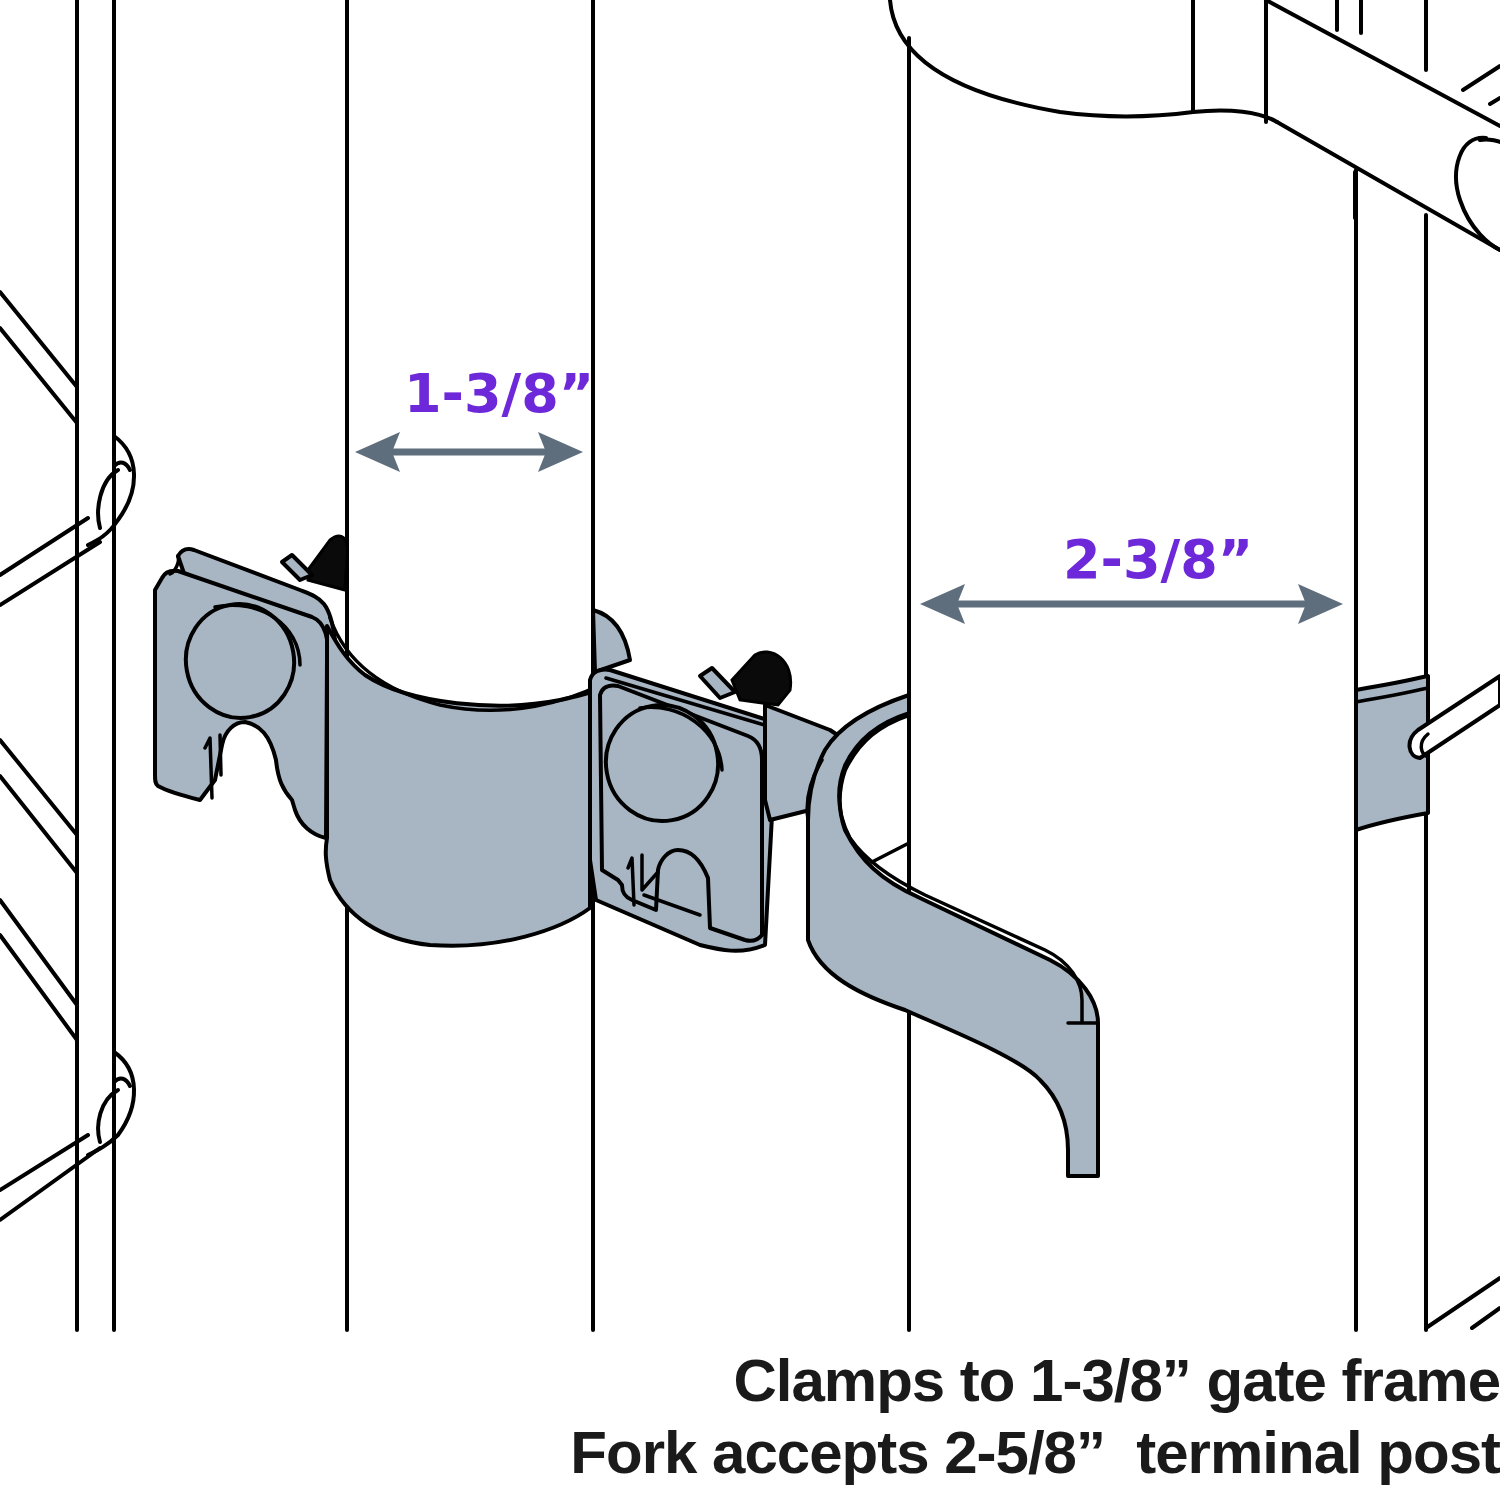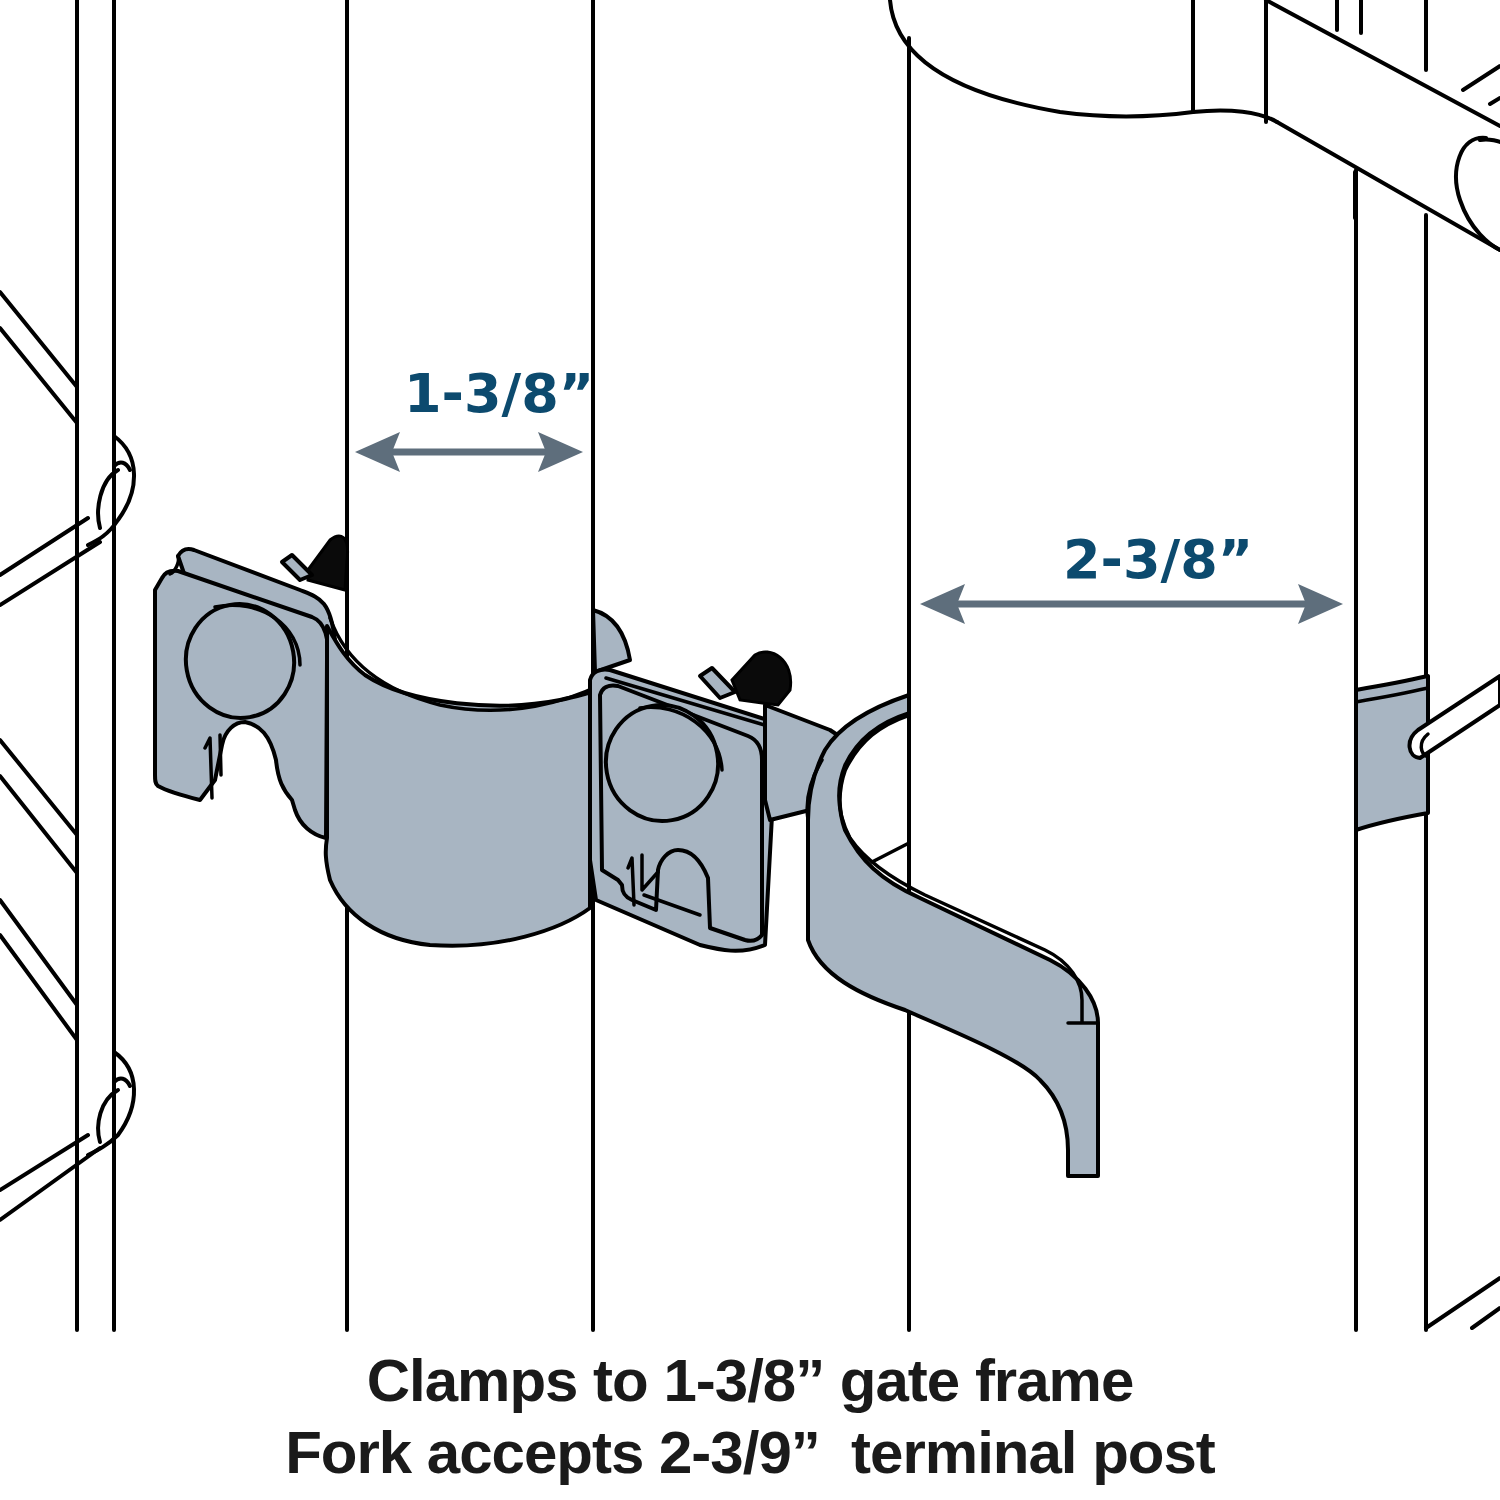--- a/index.html
+++ b/index.html
@@ -6,26 +6,26 @@
     body { width: 1500px; height: 1500px; position: relative; overflow: hidden; }
     #diagram { position: absolute; left: 0; top: 0; width: 1500px; height: 1500px; }
     .ln { fill: none; stroke: #000; stroke-width: 4; stroke-linecap: round; stroke-linejoin: round; }
     .ln-thin { fill: none; stroke: #000; stroke-width: 3.5; stroke-linecap: round; stroke-linejoin: round; }
     .metal { fill: #a8b5c2; stroke: #000; stroke-width: 4; stroke-linejoin: round; }
     .white { fill: #ffffff; stroke: #000; stroke-width: 4; stroke-linejoin: round; }
     .bolt { fill: #0a0a0a; stroke: #000; stroke-width: 3; }
     .dim-line { stroke: #5e6e7c; stroke-width: 7; fill: none; }
     .dim-head { fill: #5e6e7c; }
     .dim-label {
-      position: absolute; color: #0c4a6e;
+      position: absolute; color: #6d28d9;
       font-family: "DejaVu Sans", sans-serif; font-size: 54px; font-weight: 600;
       letter-spacing: 0px; white-space: nowrap;
     }
     .caption {
-      position: absolute; left: 0; width: 1500px; text-align: center; color: #1a1a1a;
+      position: absolute; left: 0; width: 1500px; text-align: right; color: #1a1a1a;
       font-family: "Liberation Sans", sans-serif; font-weight: 700; font-size: 60px;
       letter-spacing: -1px; white-space: pre;
     }
   </style>
 </head>
 <body>
 
 <svg id="diagram" viewBox="0 0 1500 1500" xmlns="http://www.w3.org/2000/svg">
 
   <g>
@@ -143,13 +143,13 @@
     <line class="dim-line" x1="945" y1="604" x2="1310" y2="604"></line>
     <polygon class="dim-head" points="920,604 965,584 957,604 965,624"></polygon>
     <polygon class="dim-head" points="1343,604 1298,584 1306,604 1298,624"></polygon>
   </g>
 </svg>
 
 <div class="dim-label" style="left:404px; top:362px;">1-3/8”</div>
 <div class="dim-label" style="left:1063px; top:528px;">2-3/8”</div>
 
 <div class="caption" style="top:1346px;">Clamps to 1-3/8” gate frame</div>
-<div class="caption" style="top:1418px;">Fork accepts 2-3/9”  terminal post</div>
+<div class="caption" style="top:1418px;">Fork accepts 2-5/8”  terminal post</div>
 
 </body></html>

